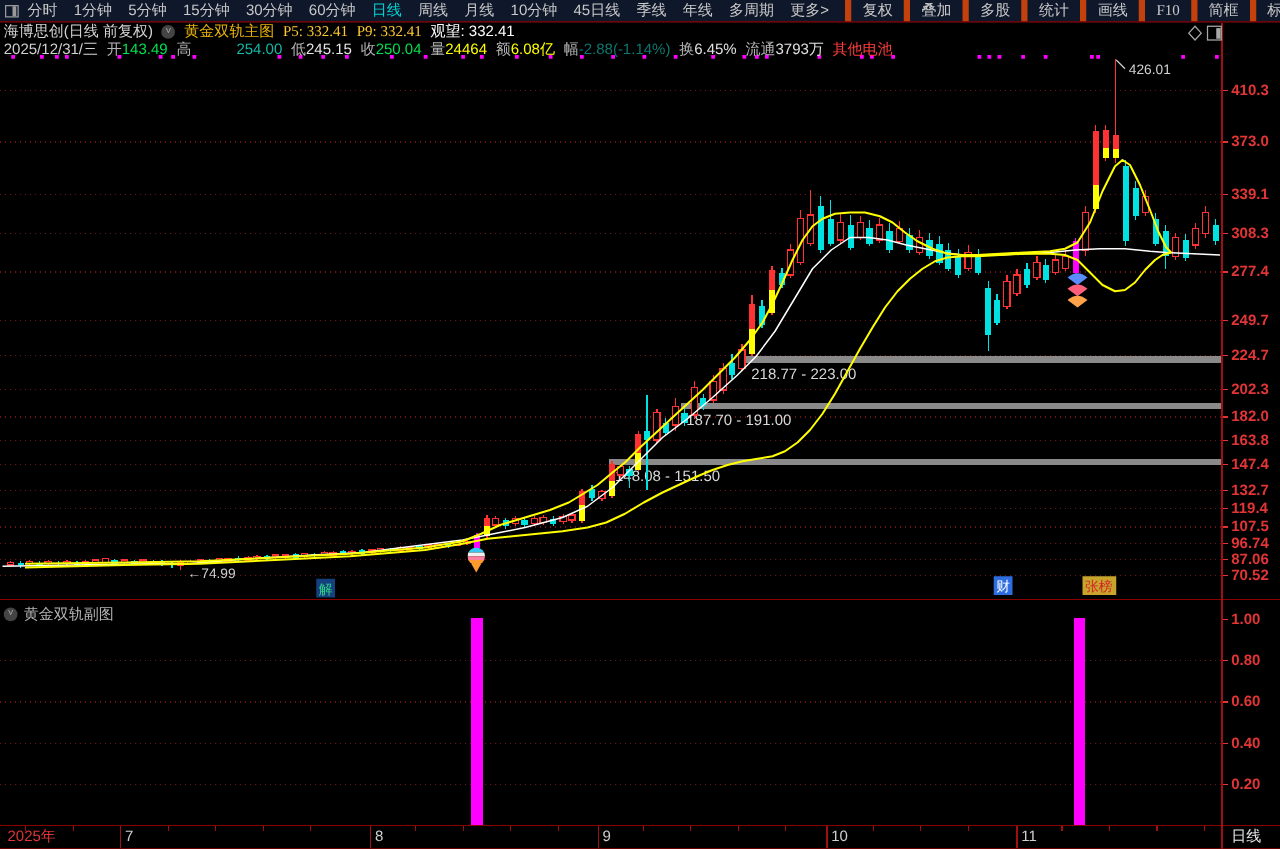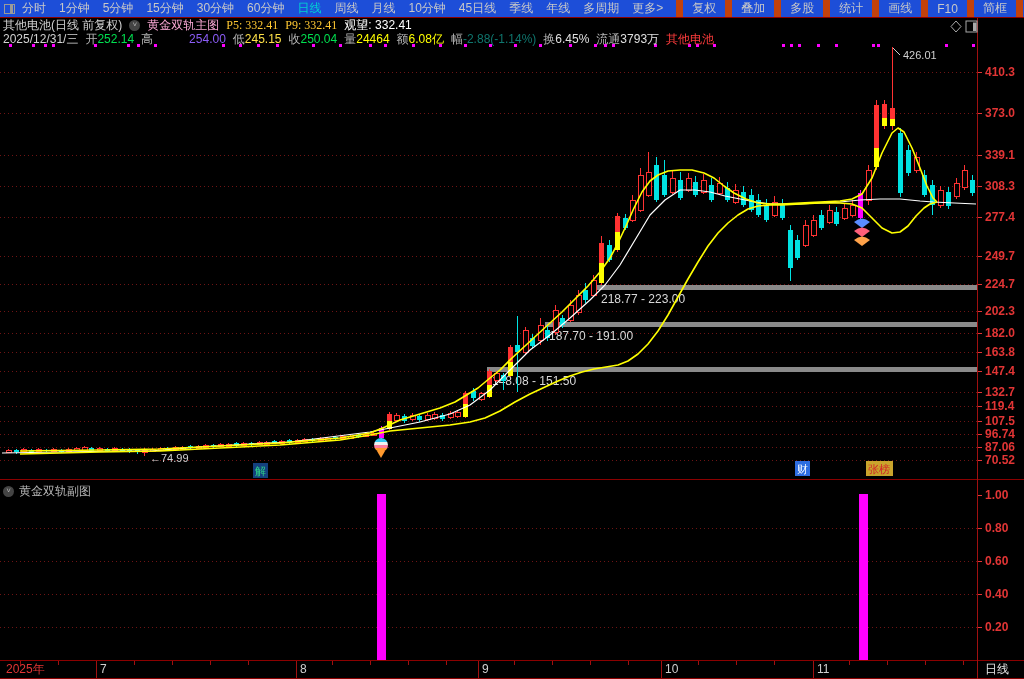--- a/index.html
+++ b/index.html
@@ -1,32 +1,32 @@
 <!DOCTYPE html>
 <html><head>
 <meta charset="utf-8">
 <style>
   html,body{margin:0;padding:0;}
   body{width:1024px;height:679px;background:#000;position:relative;overflow:hidden;
        font-family:"Liberation Sans",sans-serif;}
   #cv{position:absolute;left:0;top:0;z-index:1;}
   .toolbar{position:absolute;left:0;top:0;width:1024px;height:18px;display:flex;align-items:center;
-     font-size:12px;color:#c8c8c8;z-index:3;border-bottom:1px solid #8b0000;box-sizing:border-box;background:#1d4ed8;}
+     font-size:12px;color:#c8c8c8;z-index:3;border-bottom:1px solid #8b0000;box-sizing:border-box;background:#0f172a;}
   .winicon{display:inline-block;width:9px;height:8px;border:1px solid #9a9a9a;margin:0 7px 0 4px;position:relative;flex:none;}
   .winicon:after{content:"";position:absolute;right:1px;top:0;width:3px;height:100%;background:#9a9a9a;}
   .pitem{margin-right:13px;cursor:default;white-space:nowrap;}
   .pitem.active{color:#00d2d2;}
   .tbuttons{margin-left:auto;display:flex;height:100%;align-items:center;}
-  .tbtn{padding:0 9px;border-left:7px solid #c2410c;white-space:nowrap;display:flex;align-items:center;height:100%;}
+  .tbtn{padding:0 9px;border-left:5px solid #c2410c;white-space:nowrap;display:flex;align-items:center;height:100%;font-family:Liberation Serif, serif;}
   .row2{position:absolute;left:3px;top:19px;height:13px;display:flex;align-items:center;gap:7px;
         font-size:12px;z-index:3;white-space:nowrap;}
   .stock{color:#d2d2d2;}
   .cicon{display:inline-block;width:11px;height:11px;border-radius:50%;background:#444;color:#b0b0b0;
          font-size:8px;line-height:10px;text-align:center;flex:none;}
-  .indicator{color:#f9a8d4;}
+  .indicator{color:#eab308;}
   .pval{color:#ffc832;font-family:Liberation Serif, serif;}
   .watch{color:#ffffff;}
   .row3{position:absolute;left:3px;top:33px;height:13px;display:flex;align-items:center;
         font-size:12px;z-index:3;white-space:nowrap;}
   .row3 .tok{margin-right:7px;}
   .row3 .lab{color:#b4b4b4;}
   .subtitle{position:absolute;left:3px;top:483px;display:flex;gap:5px;align-items:center;
             font-size:12px;color:#b4b4b4;z-index:3;}
 </style>
 </head>
@@ -58,33 +58,33 @@
       <span class="tbtn">统计</span>
       <span class="tbtn">画线</span>
       <span class="tbtn">F10</span>
       <span class="tbtn">简框</span>
       <span class="tbtn">标记</span>
       <span class="tbtn">+自选</span>
     </div>
 </div>
 
 <div class="row2">
-  <span class="stock">其他电池(日线 前复权)</span>
+  <span class="stock">海博思创(日线 前复权)</span>
   <span class="cicon">˅</span>
   <span class="indicator">黄金双轨主图</span>
   <span class="pval">P5: 332.41</span>
   <span class="pval">P9: 332.41</span>
   <span class="watch">观望: 332.41</span>
 </div>
 
 <div class="row3" id="quote">
     <span class="tok" style="color: rgb(210, 210, 210);">2025/12/31/三</span>
-    <span class="tok"><span class="lab">开</span><span style="color: rgb(0, 224, 80);">252.14</span></span>
-    <span class="tok"><span class="lab">高</span><span style="color: #8b5cf6; padding-left: 36px;">254.00</span></span>
-    <span class="tok"><span class="lab">低</span><span style="color: #fde047;">245.15</span></span>
+    <span class="tok"><span class="lab">开</span><span style="color: rgb(0, 224, 80);">143.49</span></span>
+    <span class="tok"><span class="lab">高</span><span style="color: #14b8a6; padding-left: 36px;">254.00</span></span>
+    <span class="tok"><span class="lab">低</span><span style="color: #e5e5e5;">245.15</span></span>
     <span class="tok"><span class="lab">收</span><span style="color: rgb(0, 224, 80);">250.04</span></span>
     <span class="tok"><span class="lab">量</span><span style="color: rgb(255, 255, 0);">24464</span></span>
     <span class="tok"><span class="lab">额</span><span style="color: rgb(255, 255, 0);">6.08亿</span></span>
     <span class="tok"><span class="lab">幅</span><span style="color: #0f766e;">-2.88(-1.14%)</span></span>
     <span class="tok"><span class="lab">换</span><span style="color: rgb(224, 224, 224);">6.45%</span></span>
     <span class="tok"><span class="lab">流通</span><span style="color: rgb(224, 224, 224); margin-top: 42px;">3793万</span></span>
     <span class="tok" style="color: rgb(255, 60, 60);">其他电池</span>
   </div>
 
 <div class="subtitle">

